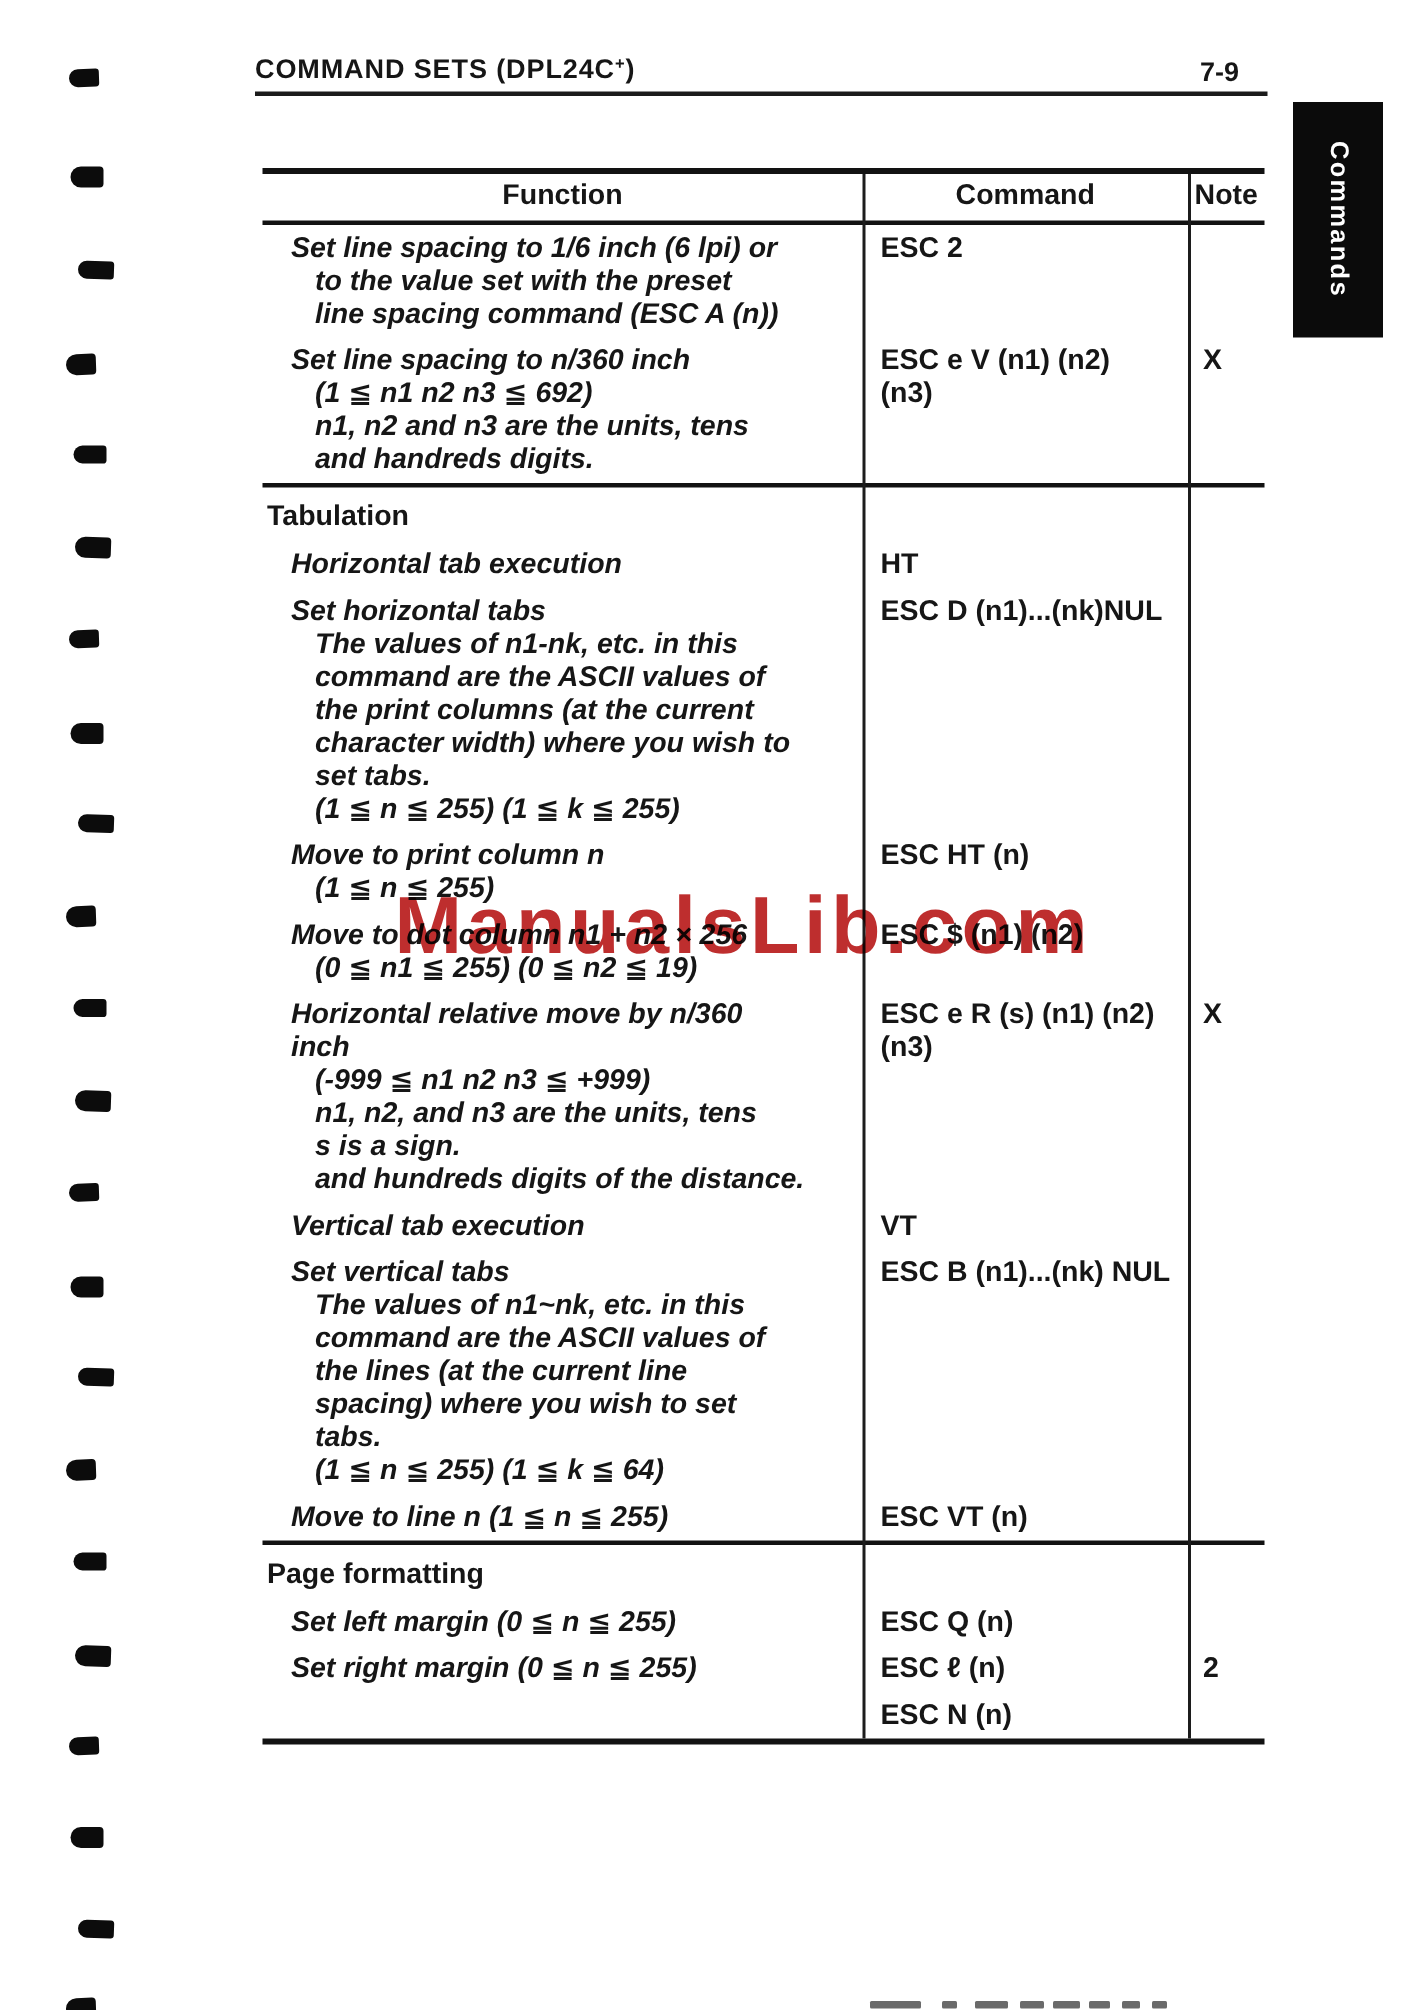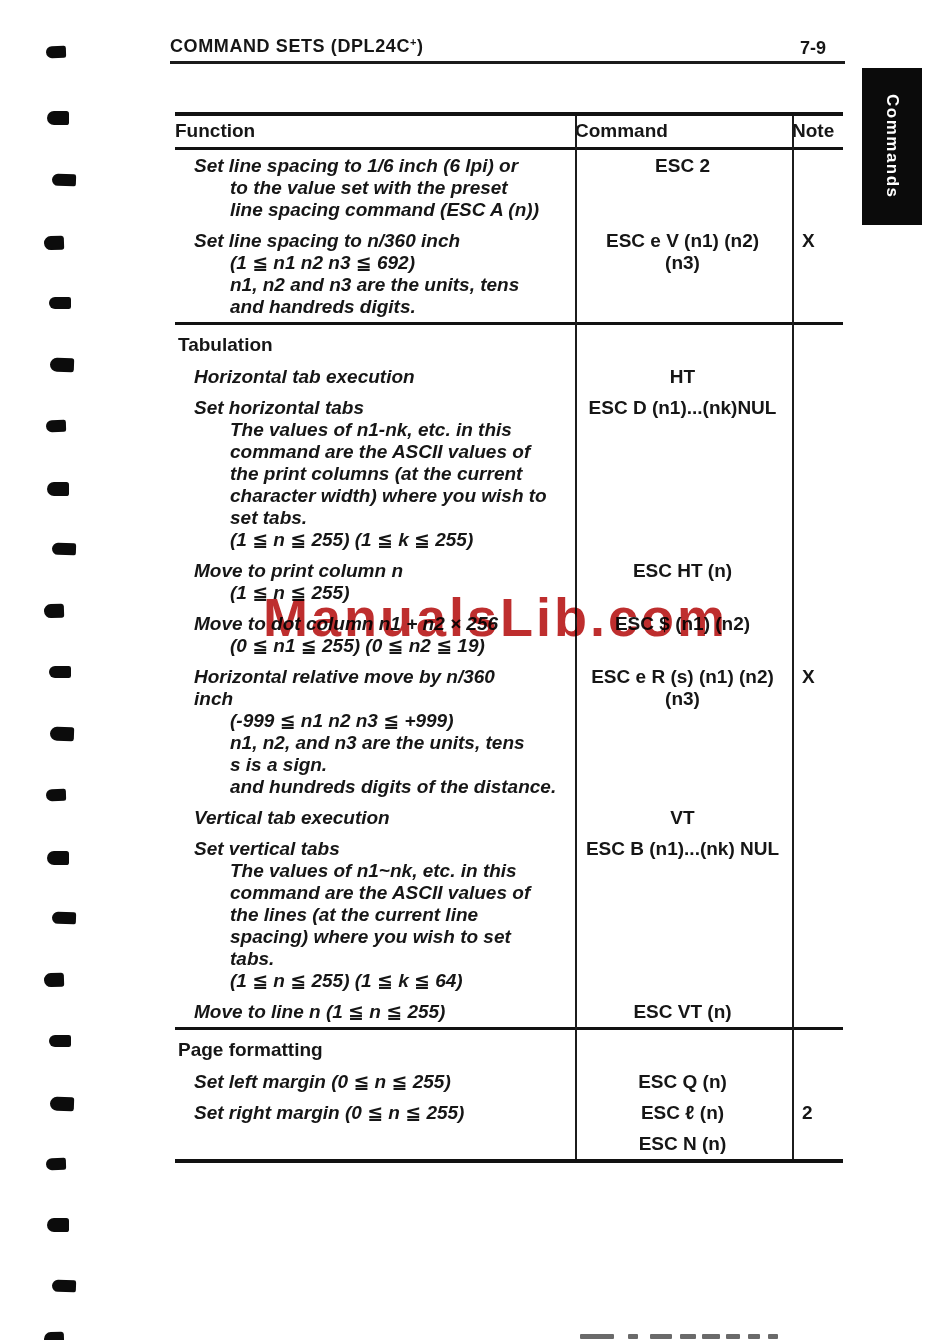--- a/index.html
+++ b/index.html
@@ -16,27 +16,27 @@
   
   .side-tab{position:absolute;left:862px;top:68px;width:60px;height:157px;background:#0b0b0b;display:flex;align-items:center;justify-content:center;}
   .side-tab span{writing-mode:vertical-rl;color:#ffffff;font-weight:700;font-size:17px;letter-spacing:1.5px;}
   
   .bind-mark{position:absolute;background:#0c0c0c;border-radius:8px 3px 3px 8px;}
   
   .doc-table{position:absolute;left:175px;top:112px;width:668px;border-top:4px solid #121212;border-bottom:4px solid #121212;}
   .col-divider{position:absolute;top:0;bottom:0;width:2px;background:#1c1c1c;z-index:2;}
   .divider-1{left:400px;} .divider-2{left:617px;}
   .thead{display:grid;grid-template-columns:400px 217px 51px;font-size:19px;font-weight:600;border-bottom:3px solid #121212;padding:4px 0 5px;}
-  .thead .th{}
+  .thead .th{text-align:center;}
   .trow{display:grid;grid-template-columns:400px 217px 51px;padding:4.5px 0;font-size:19px;font-weight:600;line-height:22px;}
   .fn-cell{padding-left:19px;padding-right:4px;font-style:italic;}
-  .cmd-cell{padding-right:2px;text-align:center;}
+  .cmd-cell{padding-left:12px;padding-right:2px;}
   .note-cell{padding-left:10px;}
   .line{white-space:nowrap;}
-  .line.i1{margin-left:36px;}
+  .line.i1{margin-left:16px;}
   .section-row{border-top:3px solid #121212;padding:9px 0 5px 3px;font-weight:700;font-size:19px;line-height:22px;}
   
   .watermark{position:absolute;left:263px;top:586px;z-index:5;font-size:54px;font-weight:700;letter-spacing:3px;
     color:#a9cdef;opacity:.92;mix-blend-mode:multiply;white-space:nowrap;}
   
   .footer-frag{position:absolute;top:1334px;left:580px;width:220px;height:6px;}
   .footer-frag i{position:absolute;top:0;height:5px;background:#6a6a6a;border-radius:1px;}
 </style>
 </head>
 <body>

